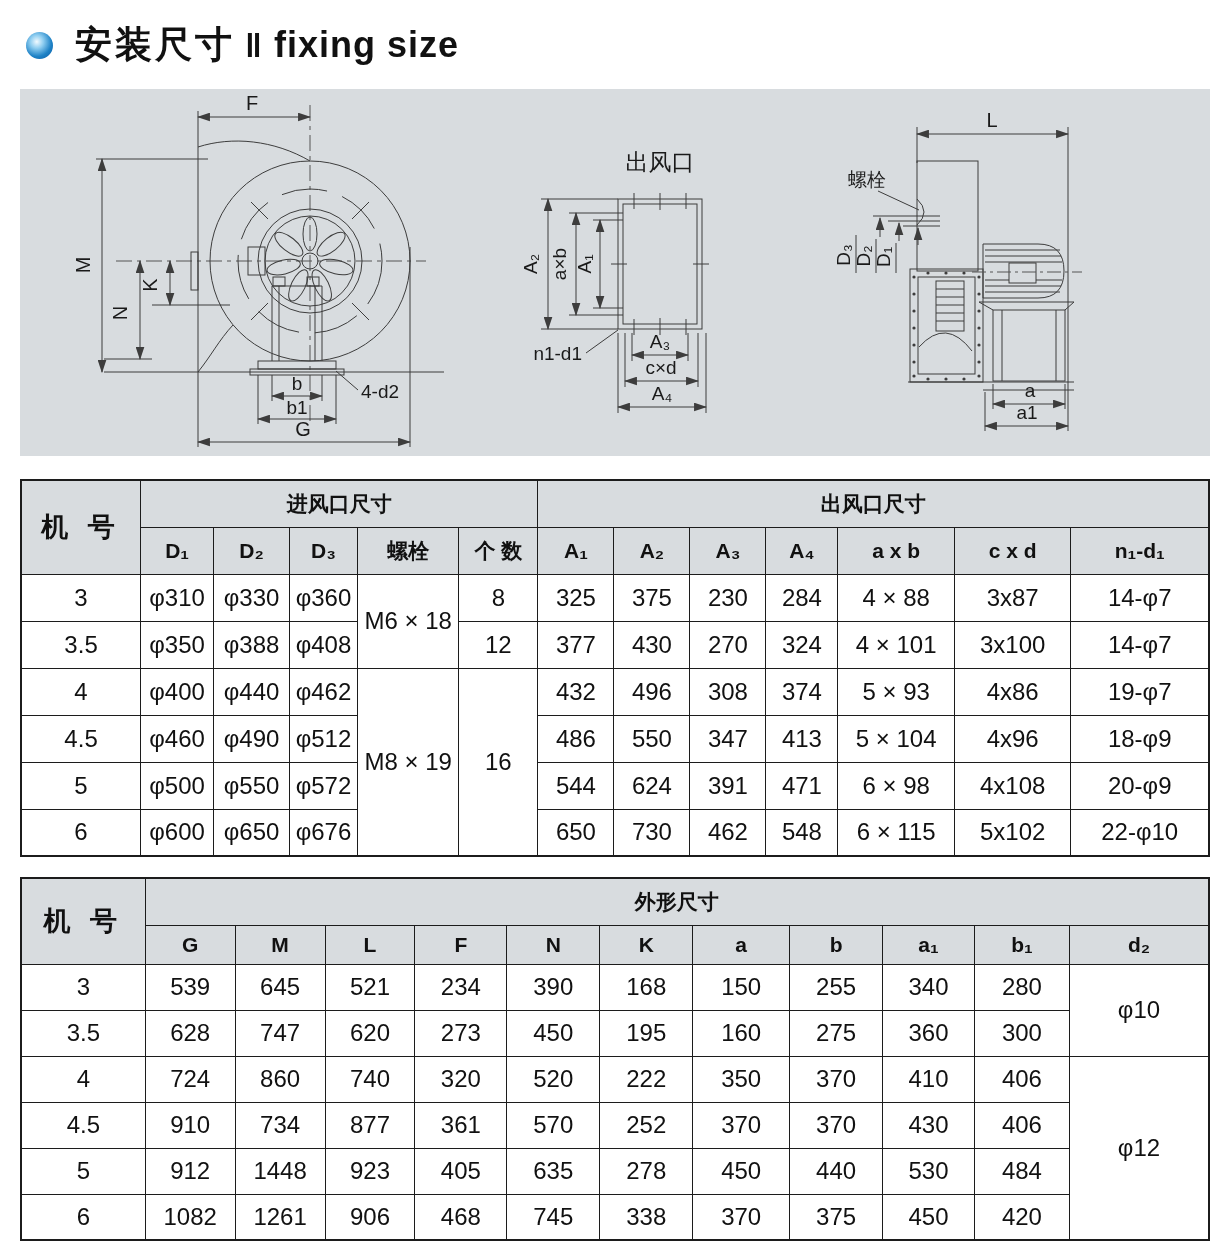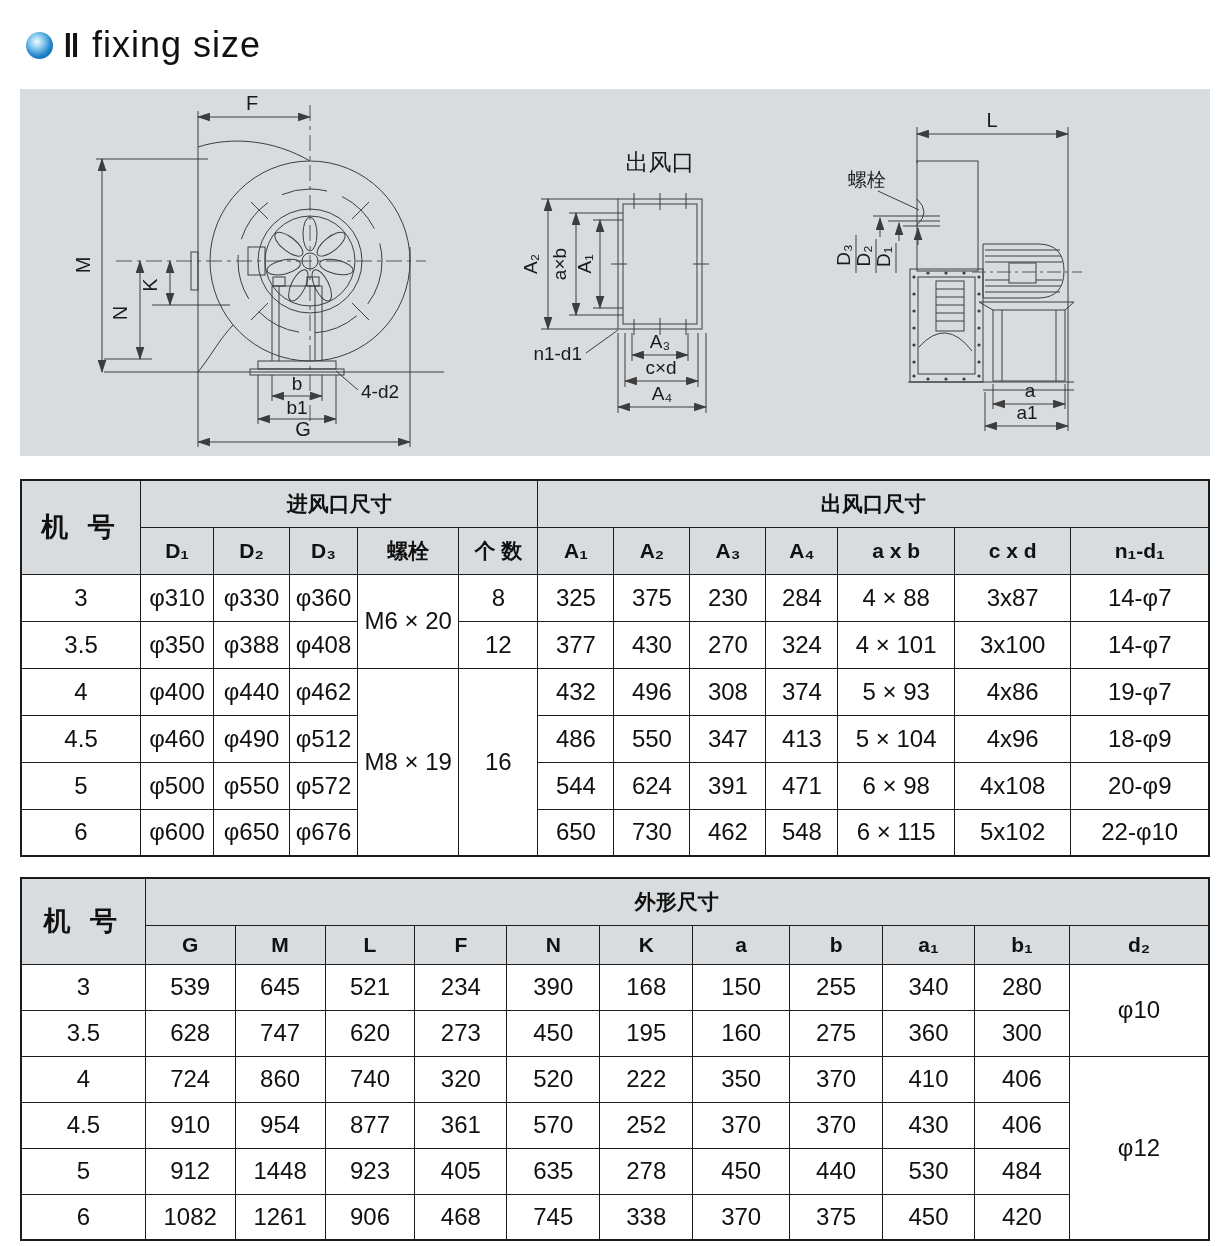--- a/index.html
+++ b/index.html
@@ -5,40 +5,41 @@
   html,body{margin:0;padding:0;}
   body{
     width:1230px;height:1246px;background:#ffffff;overflow:hidden;
     font-family:"Liberation Sans","DejaVu Sans",sans-serif;color:#111;
   }
   .page-header{display:flex;align-items:center;padding:22px 0 0 26px;height:46px;}
   .bullet{width:27px;height:27px;border-radius:50%;flex:0 0 auto;
     background:radial-gradient(circle at 40% 36%, #f2faff 0%, #8ecdf0 28%, #1e82c6 62%, #0a57a0 100%);}
   .title-zh{font-size:37px;font-weight:bold;letter-spacing:3px;margin-left:22px;}
   .title-sep{font-size:34px;font-weight:bold;margin:0 12px 0 10px;}
-  .title-en{font-size:36px;font-weight:normal;letter-spacing:1px;}
+  .title-en{font-size:36px;font-weight:bold;letter-spacing:1px;}
   .panel{margin:21px 0 0 20px;width:1190px;height:367px;background:#d8dcdf;}
   svg text{font-family:"Liberation Sans","DejaVu Sans",sans-serif;}
   table{border-collapse:collapse;table-layout:fixed;margin-left:20px;border:2px solid #1c1c1c;}
   th,td{border:1px solid #1c1c1c;text-align:center;vertical-align:middle;padding:0;overflow:hidden;}
   th{background:#d8dcdf;font-weight:bold;font-size:21px;}
   td{background:#ffffff;font-size:24px;}
   .t1{margin-top:23px;width:1190px;}
   .t1 tr{height:47px;}
   .t2{margin-top:20px;width:1190px;}
   .t2 tr.h1{height:47px;}
   .t2 tr.h2{height:39px;}
   .t2 tr.dr{height:46px;}
   .machine-col{font-size:27px;letter-spacing:6px;}
 </style>
 </head>
 <body>
 
 <div class="page-header">
   <div class="bullet"></div>
+  <span class="title-zh">安装尺寸</span>
   <span class="title-sep">‖</span>
   <span class="title-en">fixing size</span>
 </div>
 
 <div class="panel">
 <svg viewBox="0 0 1190 367" width="1190" height="367">
   <defs>
     <marker id="ae" viewBox="0 0 12 8" refX="11" refY="4" markerWidth="13" markerHeight="9" orient="auto">
           <path d="M0,0 L12,4 L0,8 Z" fill="#3d3d3d"></path>
         </marker>
@@ -282,21 +283,21 @@
     <th>A₄</th>
     <th>a x b</th>
     <th>c x d</th>
     <th>n₁-d₁</th>
   </tr>
   <tr>
     <td>3</td>
     <td>φ310</td>
     <td>φ330</td>
     <td>φ360</td>
-    <td rowspan="2">M6 × 20</td>
+    <td rowspan="2">M6 × 18</td>
     <td>8</td>
     <td>325</td>
     <td>375</td>
     <td>230</td>
     <td>284</td>
     <td>4 × 88</td>
     <td>3x87</td>
     <td>14-φ7</td>
   </tr>
   <tr>
@@ -440,21 +441,21 @@
     <td>222</td>
     <td>350</td>
     <td>370</td>
     <td>410</td>
     <td>406</td>
     <td rowspan="4">φ12</td>
   </tr>
   <tr class="dr">
     <td>4.5</td>
     <td>910</td>
-    <td>954</td>
+    <td>734</td>
     <td>877</td>
     <td>361</td>
     <td>570</td>
     <td>252</td>
     <td>370</td>
     <td>370</td>
     <td>430</td>
     <td>406</td>
   </tr>
   <tr class="dr">

